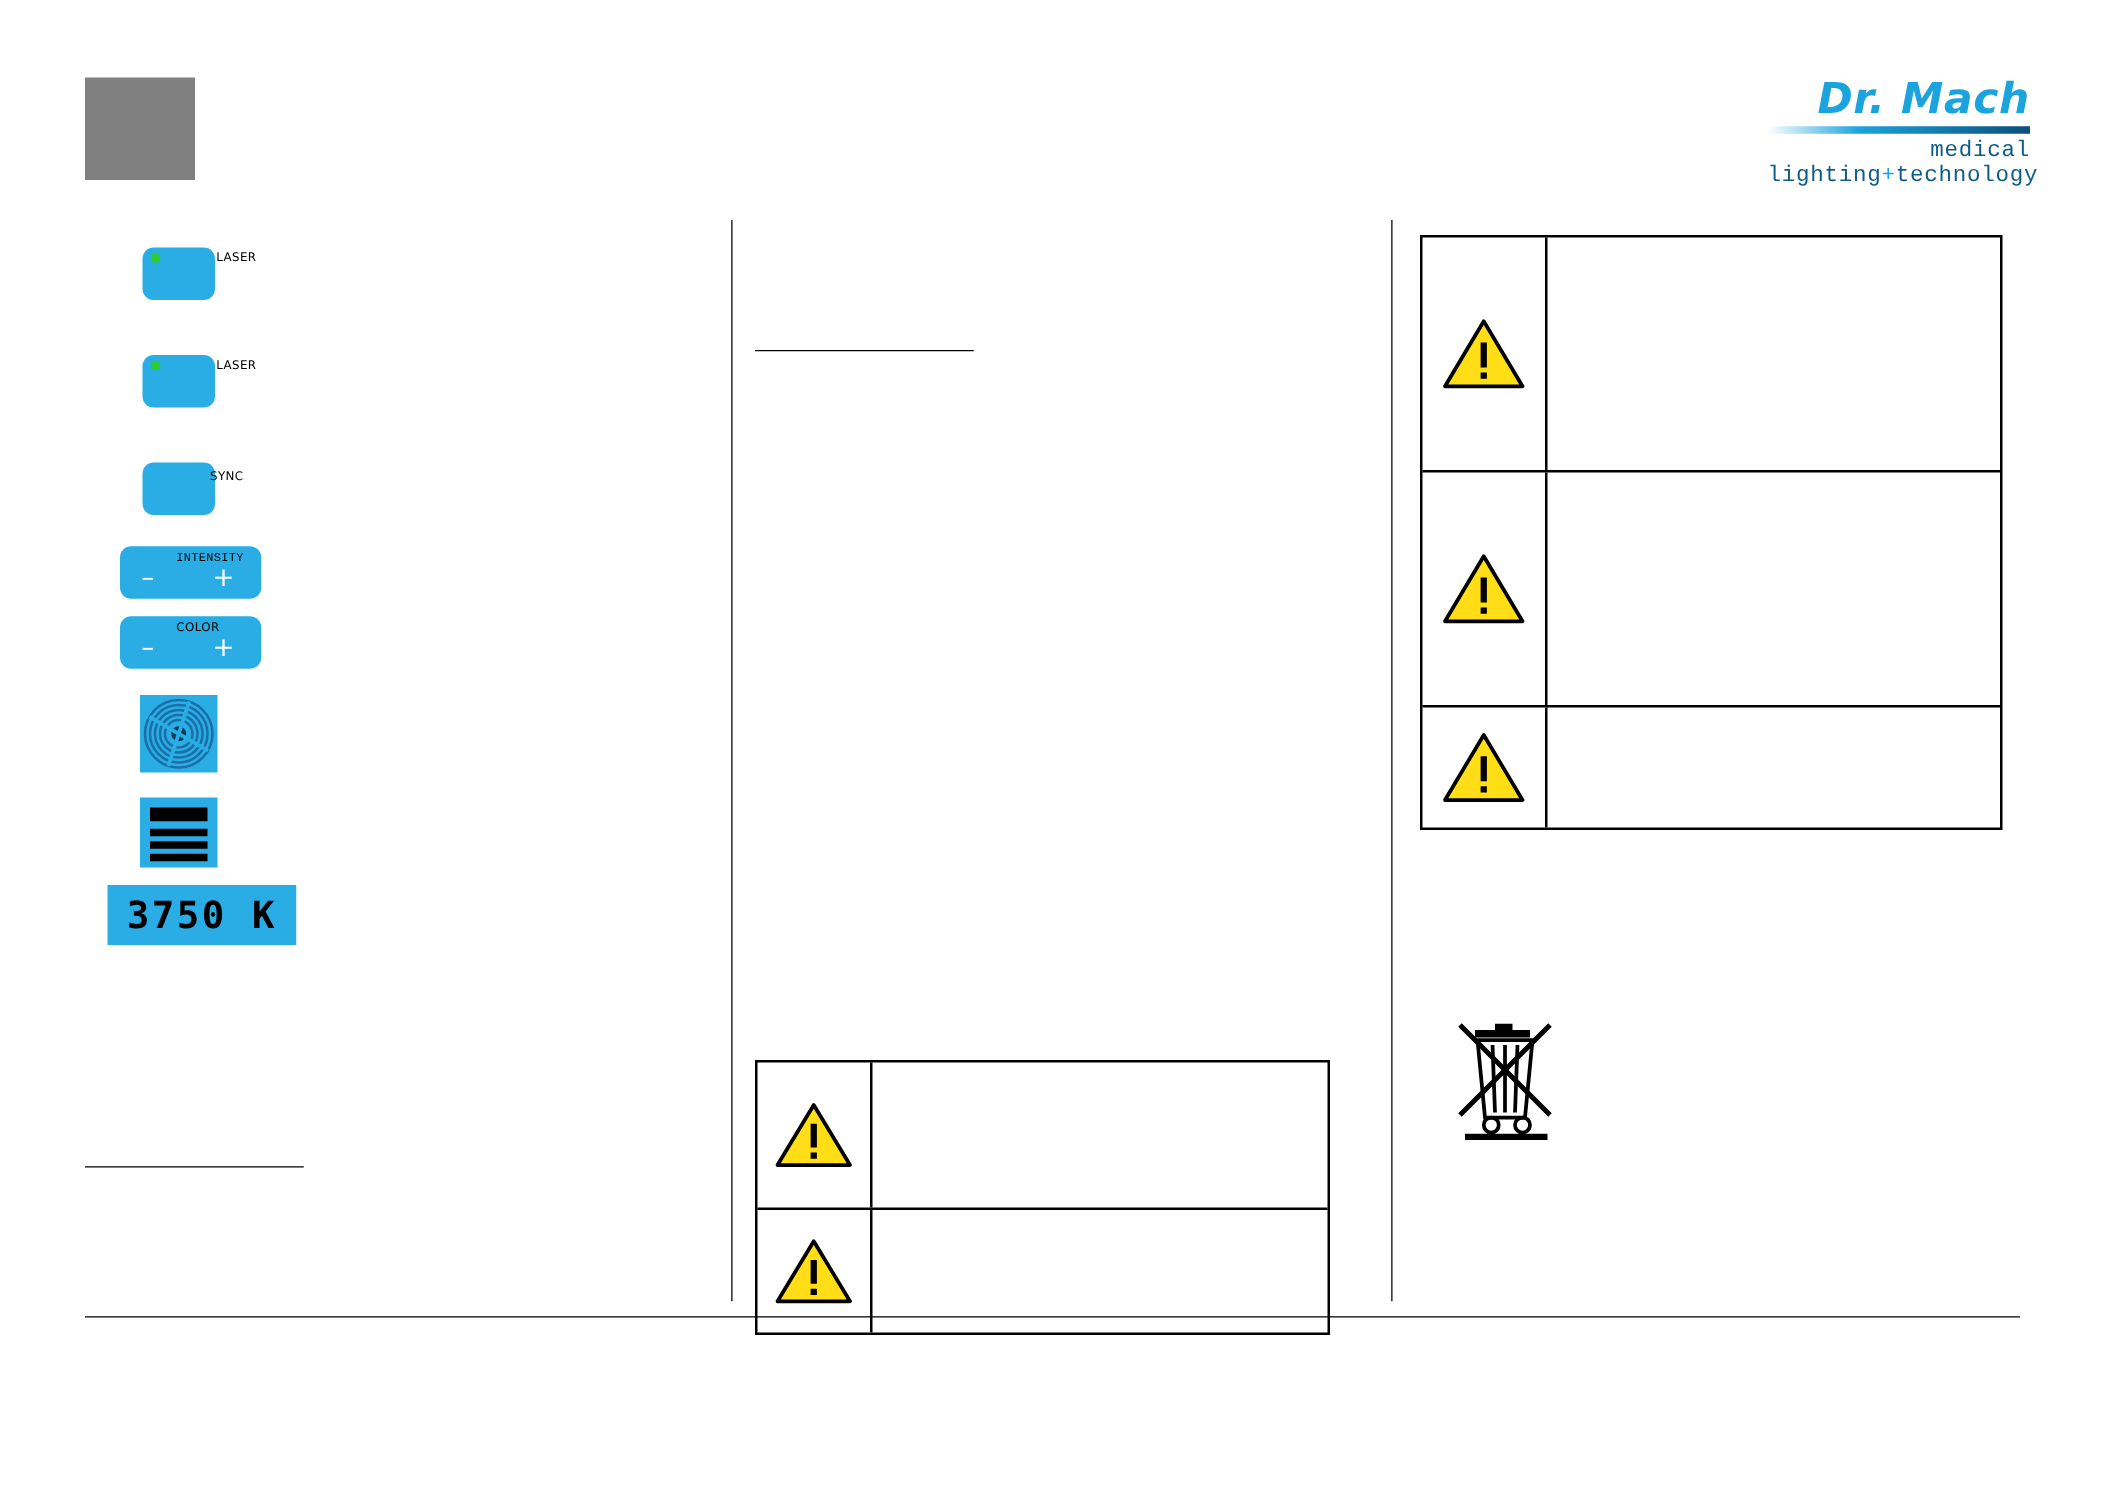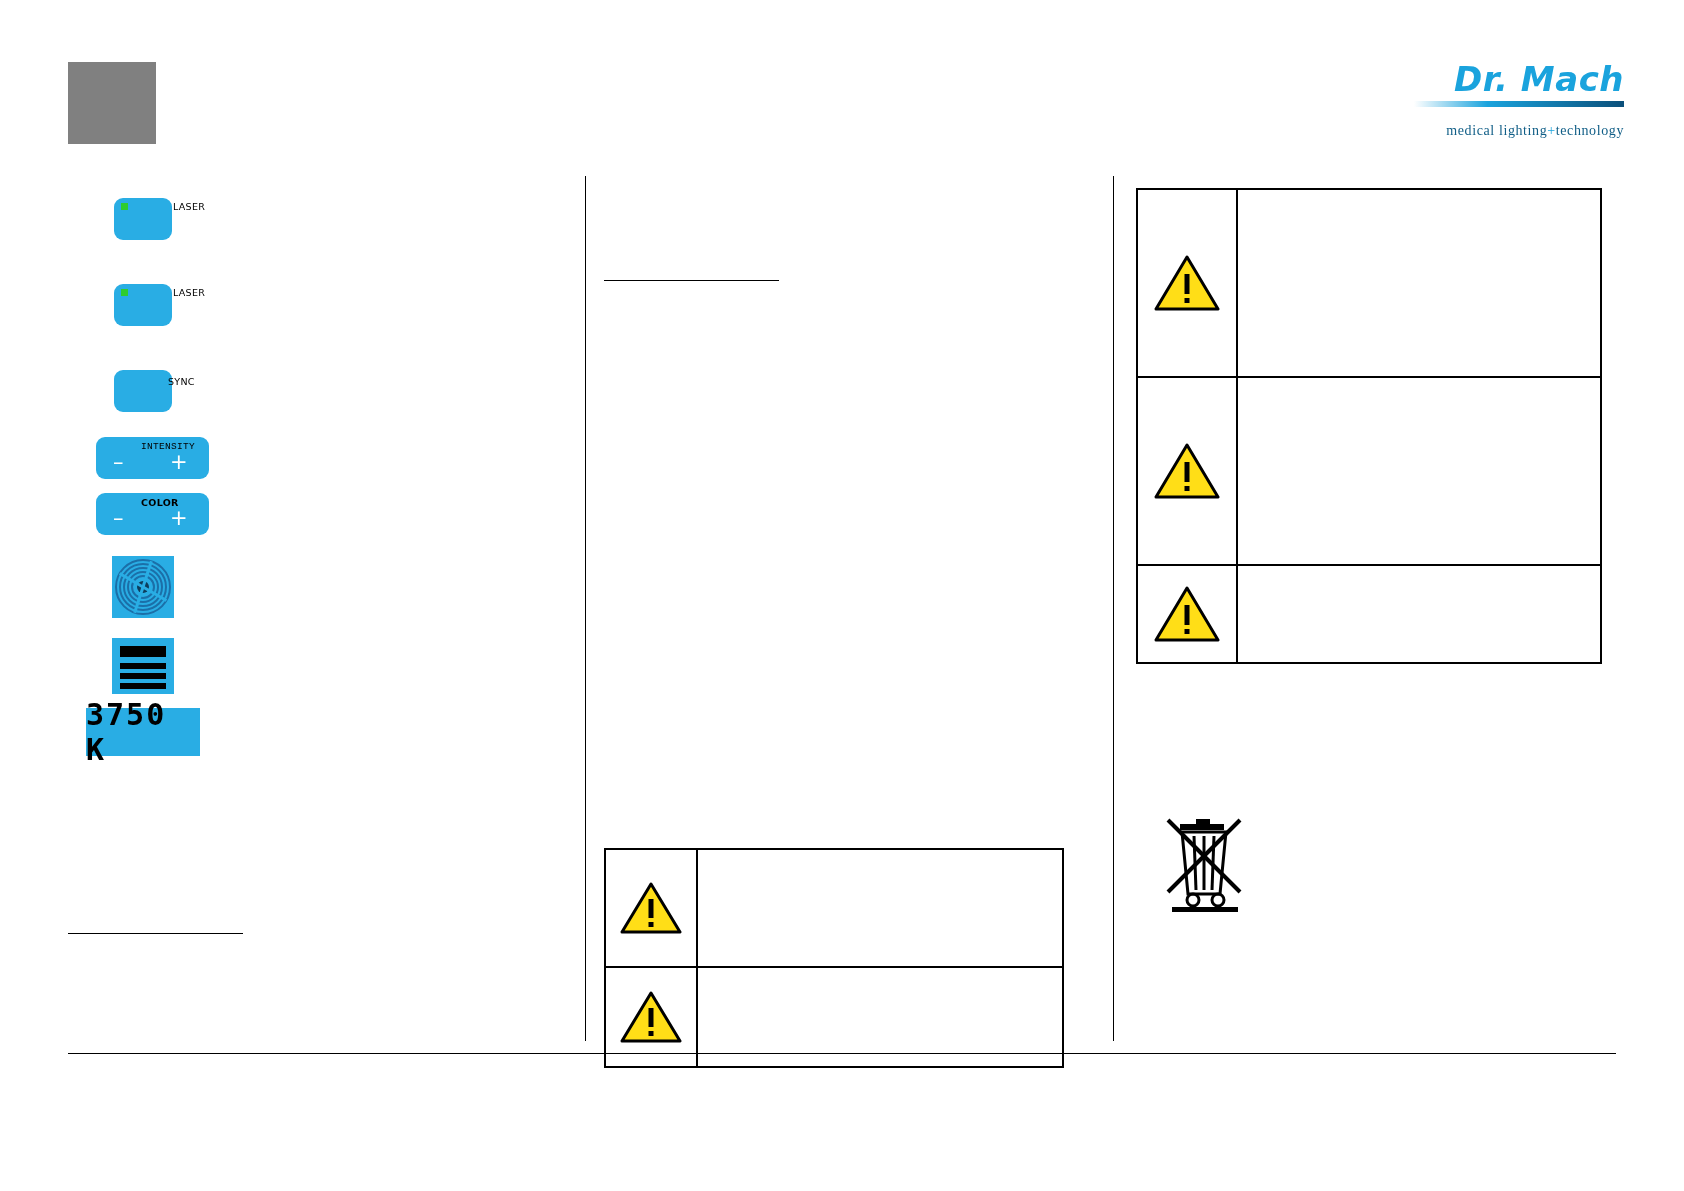--- a/index.html
+++ b/index.html
@@ -41,23 +41,23 @@
     color: #1aa3dd;
     letter-spacing: 0.5px;
     line-height: 1;
   }
   .logo-rule {
     margin-top: 5px;
     height: 6px;
     background: linear-gradient(to right, #ffffff 0%, #1aa3dd 35%, #0b4f7a 100%);
   }
   .logo-sub {
-    margin-top: 16px;
-    font-family: Liberation Serif, serif;
-    font-size: 14px;
+    margin-top: 4px;
+    font-family: Liberation Mono, monospace;
+    font-size: 18px;
     color: #0f5d86;
     letter-spacing: 0.6px;
   }
   .logo-sub .plus { color: #1aa3dd; }
 
   
   .vrule {
     position: absolute;
     width: 1px;
     background: #000000;
@@ -135,21 +135,21 @@
     position: absolute;
     left: 8px;
     width: 46px;
     background: #000000;
   }
 
   
   .display {
     position: absolute;
     left: 86px; top: 708px;
-    width: 114px; height: 48px;
+    width: 151px; height: 48px;
     background: #29ade4;
     display: flex;
     align-items: center;
     justify-content: center;
   }
   .display span {
     font-family: "DejaVu Sans Mono", monospace;
     font-size: 30px;
     font-weight: bold;
     color: #000000;
@@ -238,21 +238,21 @@
 
 <div class="btn-key btn-endo"></div>
 <div class="key-label" style="left:128px; top:376px;">SYNC</div>
 
 <div class="btn-key btn-intensity"></div>
 <div class="key-label" style="left:101px; top:441px;font-family:Liberation Mono, monospace;">INTENSITY</div>
 <div class="plusminus" style="left:113px; top:452px;">–</div>
 <div class="plusminus" style="left:170px; top:452px;">+</div>
 
 <div class="btn-key btn-color"></div>
-<div class="key-label" style="left:101px; top:497px;font-weight:bold;">COLOR</div>
+<div class="key-label" style="left:101px; top:497px;">COLOR</div>
 <div class="plusminus" style="left:113px; top:508px;">–</div>
 <div class="plusminus" style="left:170px; top:508px;">+</div>
 
 <div class="icon-fan">
   <svg width="62" height="62" viewBox="0 0 62 62" aria-hidden="true">
     <circle cx="31" cy="31" r="27" fill="none" stroke="#1b6fa8" stroke-width="2"></circle>
     <circle cx="31" cy="31" r="23" fill="none" stroke="#1b6fa8" stroke-width="2"></circle>
     <circle cx="31" cy="31" r="19" fill="none" stroke="#1b6fa8" stroke-width="2"></circle>
     <circle cx="31" cy="31" r="15" fill="none" stroke="#1b6fa8" stroke-width="2"></circle>
     <circle cx="31" cy="31" r="11" fill="none" stroke="#1b6fa8" stroke-width="2"></circle>

